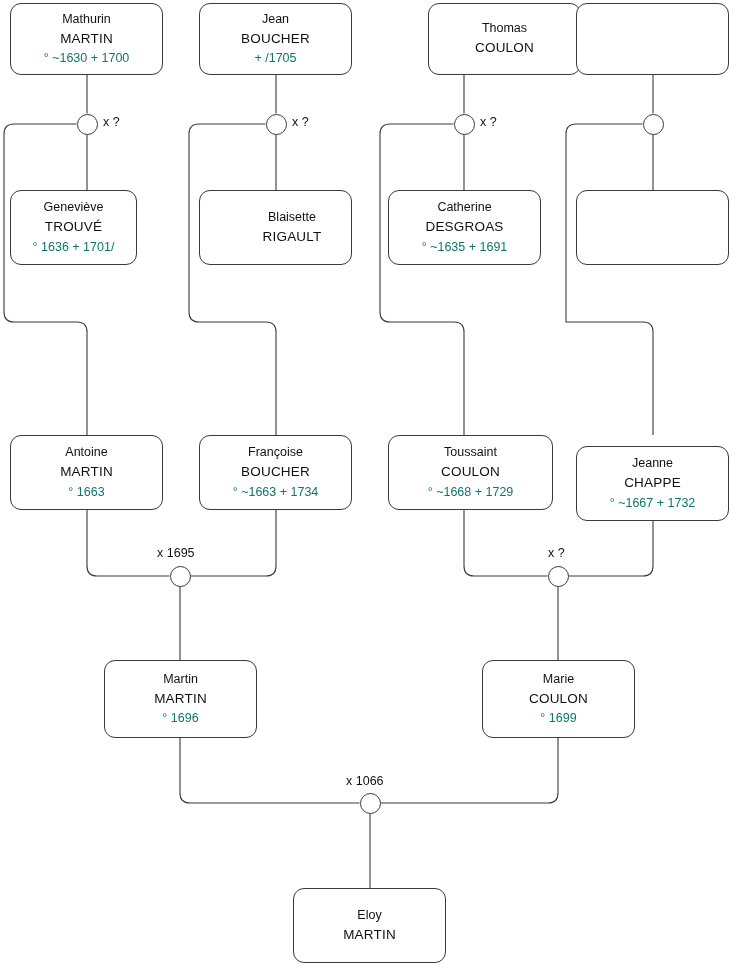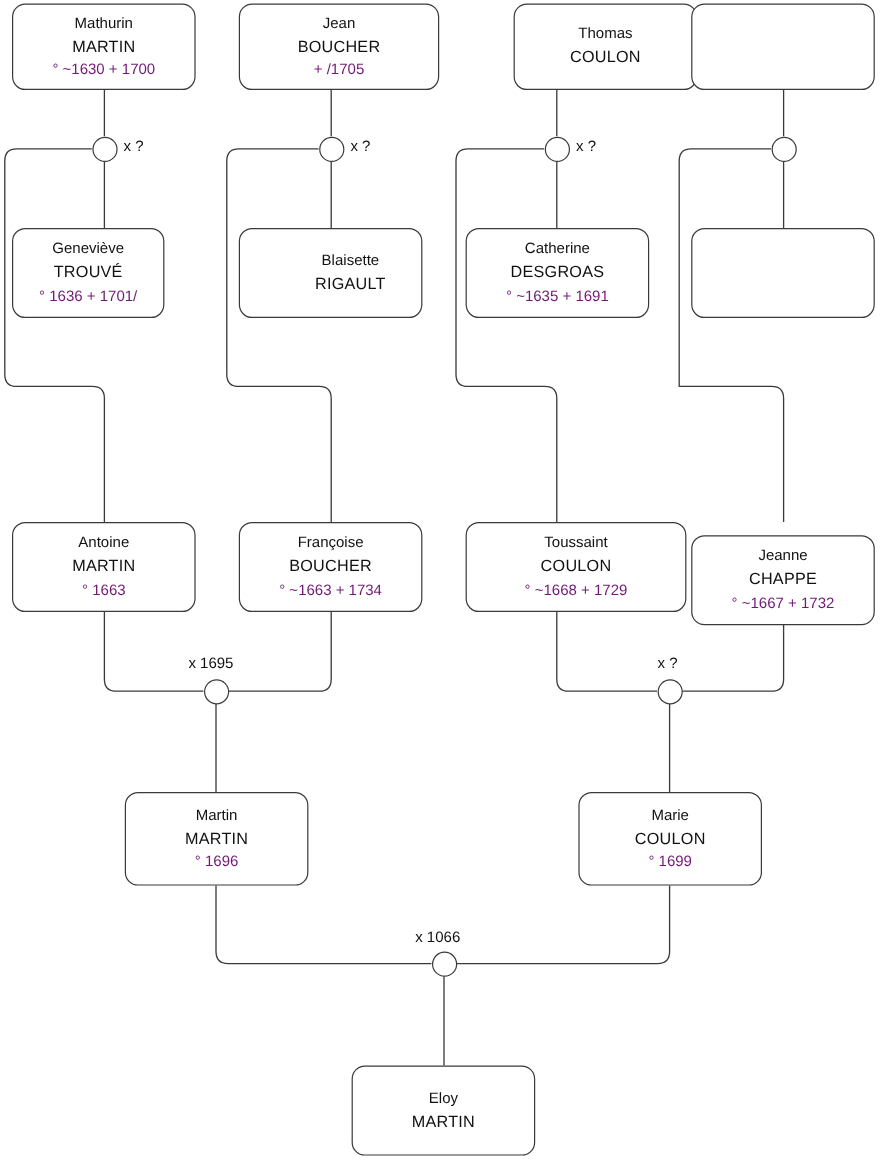--- a/index.html
+++ b/index.html
@@ -30,21 +30,21 @@
     display:flex;
     flex-direction:column;
     align-items:center;
     justify-content:center;
     text-align:center;
     line-height:1.52;
     z-index:3;
   }
   .person .ln1{ font-size:12.5px; color:#111111; }
   .person .ln2{ font-size:13.5px; color:#111111; letter-spacing:.2px; }
-  .person .ln3{ font-size:12.5px; color:#701a75; }
+  .person .ln3{ font-size:12.5px; color:#0f766e; }
   .person .ln1:empty, .person .ln2:empty, .person .ln3:empty{ display:none; }
 
   .union{
     position:absolute;
     width:21px; height:21px;
     box-sizing:border-box;
     border:1px solid #3a3a3a;
     border-radius:50%;
     background:#ffffff;
     z-index:4;
@@ -92,21 +92,21 @@
     <path d="M558,738 L558,793 Q558,803 548,803 L380.5,803"></path>
     <path d="M370,813.5 L370,888"></path>
   </svg>
 
   <div class="person" style="left:10px;top:3px;width:153px;height:72px;">
     <div class="ln1">Mathurin</div>
     <div class="ln2">MARTIN</div>
     <div class="ln3">° ~1630 + 1700</div>
   </div>
 
-  <div class="person" style="left:199px;top:3px;width:167px;height:72px;">
+  <div class="person" style="left:199px;top:3px;width:153px;height:72px;">
     <div class="ln1">Jean</div>
     <div class="ln2">BOUCHER</div>
     <div class="ln3">+ /1705</div>
   </div>
 
   <div class="person" style="left:388px;top:3px;width:153px;height:72px;margin-left:40px;">
     <div class="ln1">Thomas</div>
     <div class="ln2">COULON</div>
 
   </div>
@@ -146,21 +146,21 @@
     <div class="ln2">MARTIN</div>
     <div class="ln3">° 1663</div>
   </div>
 
   <div class="person" style="left:199px;top:435px;width:153px;height:75px;">
     <div class="ln1">Françoise</div>
     <div class="ln2">BOUCHER</div>
     <div class="ln3">° ~1663 + 1734</div>
   </div>
 
-  <div class="person" style="left:388px;top:435px;width:184px;height:75px;">
+  <div class="person" style="left:388px;top:435px;width:165px;height:75px;">
     <div class="ln1">Toussaint</div>
     <div class="ln2">COULON</div>
     <div class="ln3">° ~1668 + 1729</div>
   </div>
 
   <div class="person" style="left:576px;top:446px;width:153px;height:75px;">
     <div class="ln1">Jeanne</div>
     <div class="ln2">CHAPPE</div>
     <div class="ln3">° ~1667 + 1732</div>
   </div>

